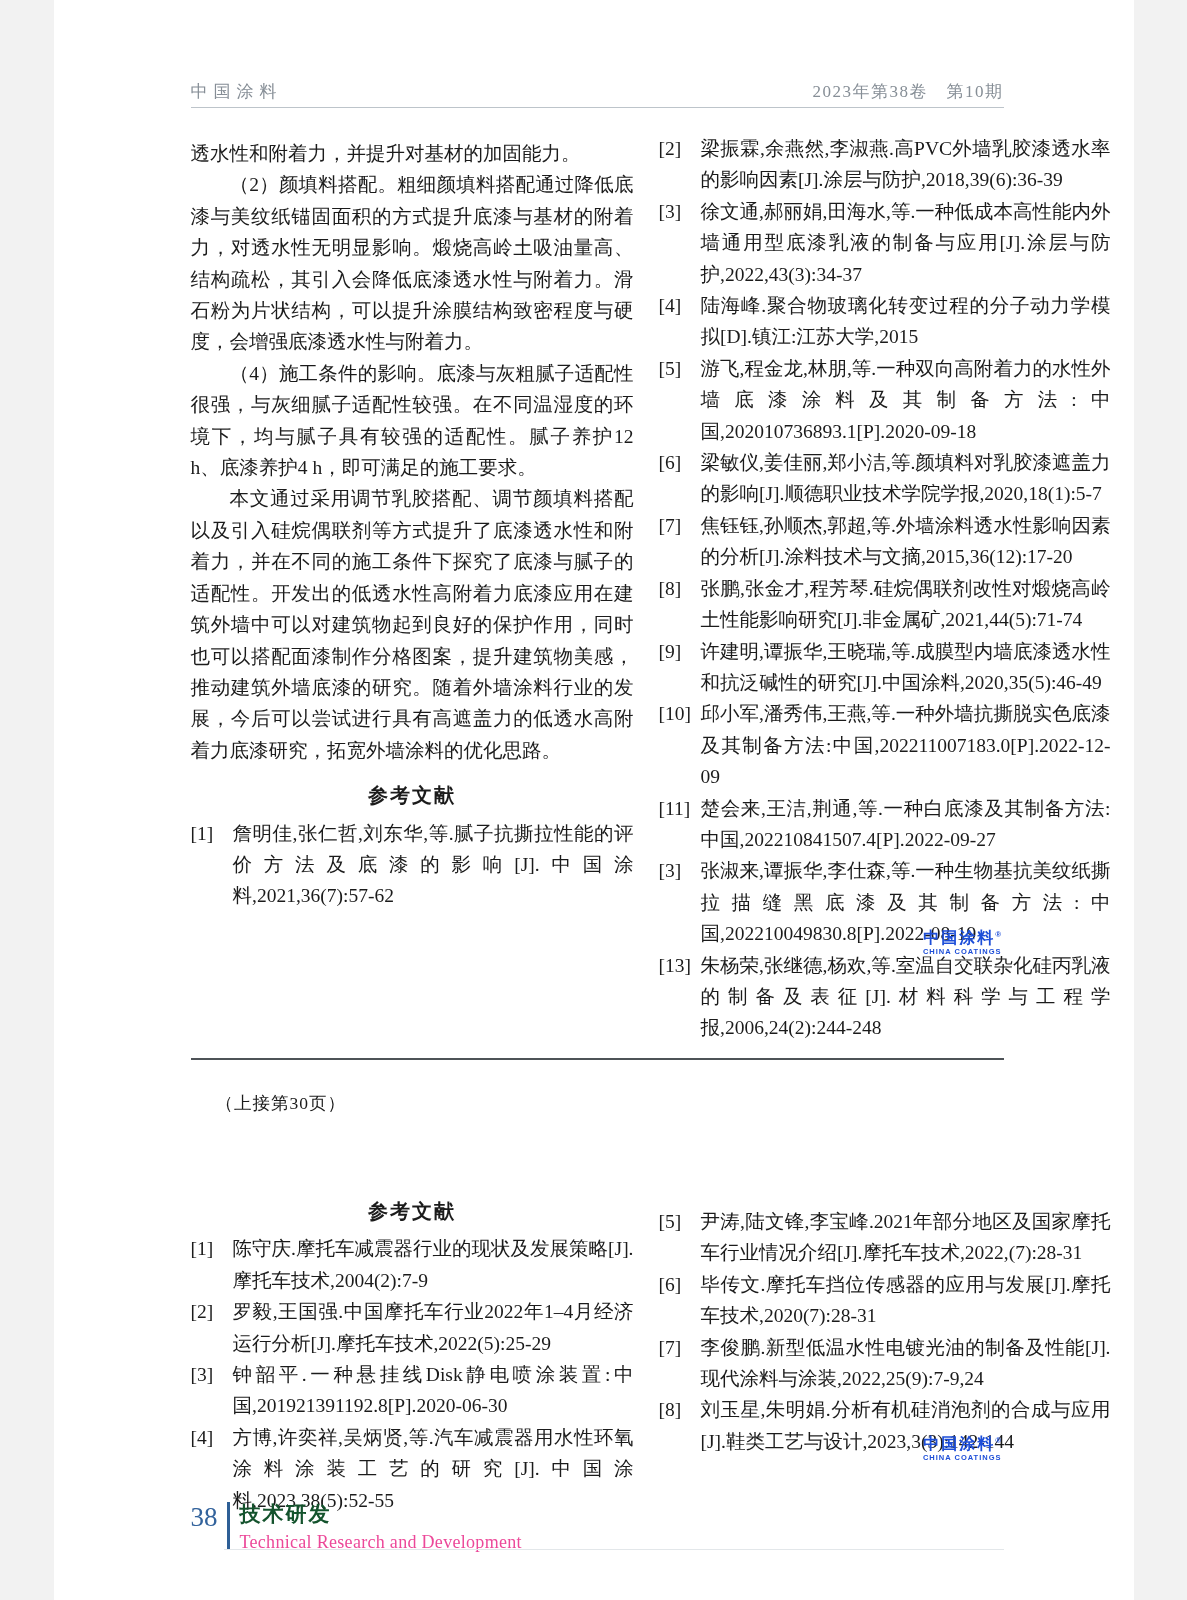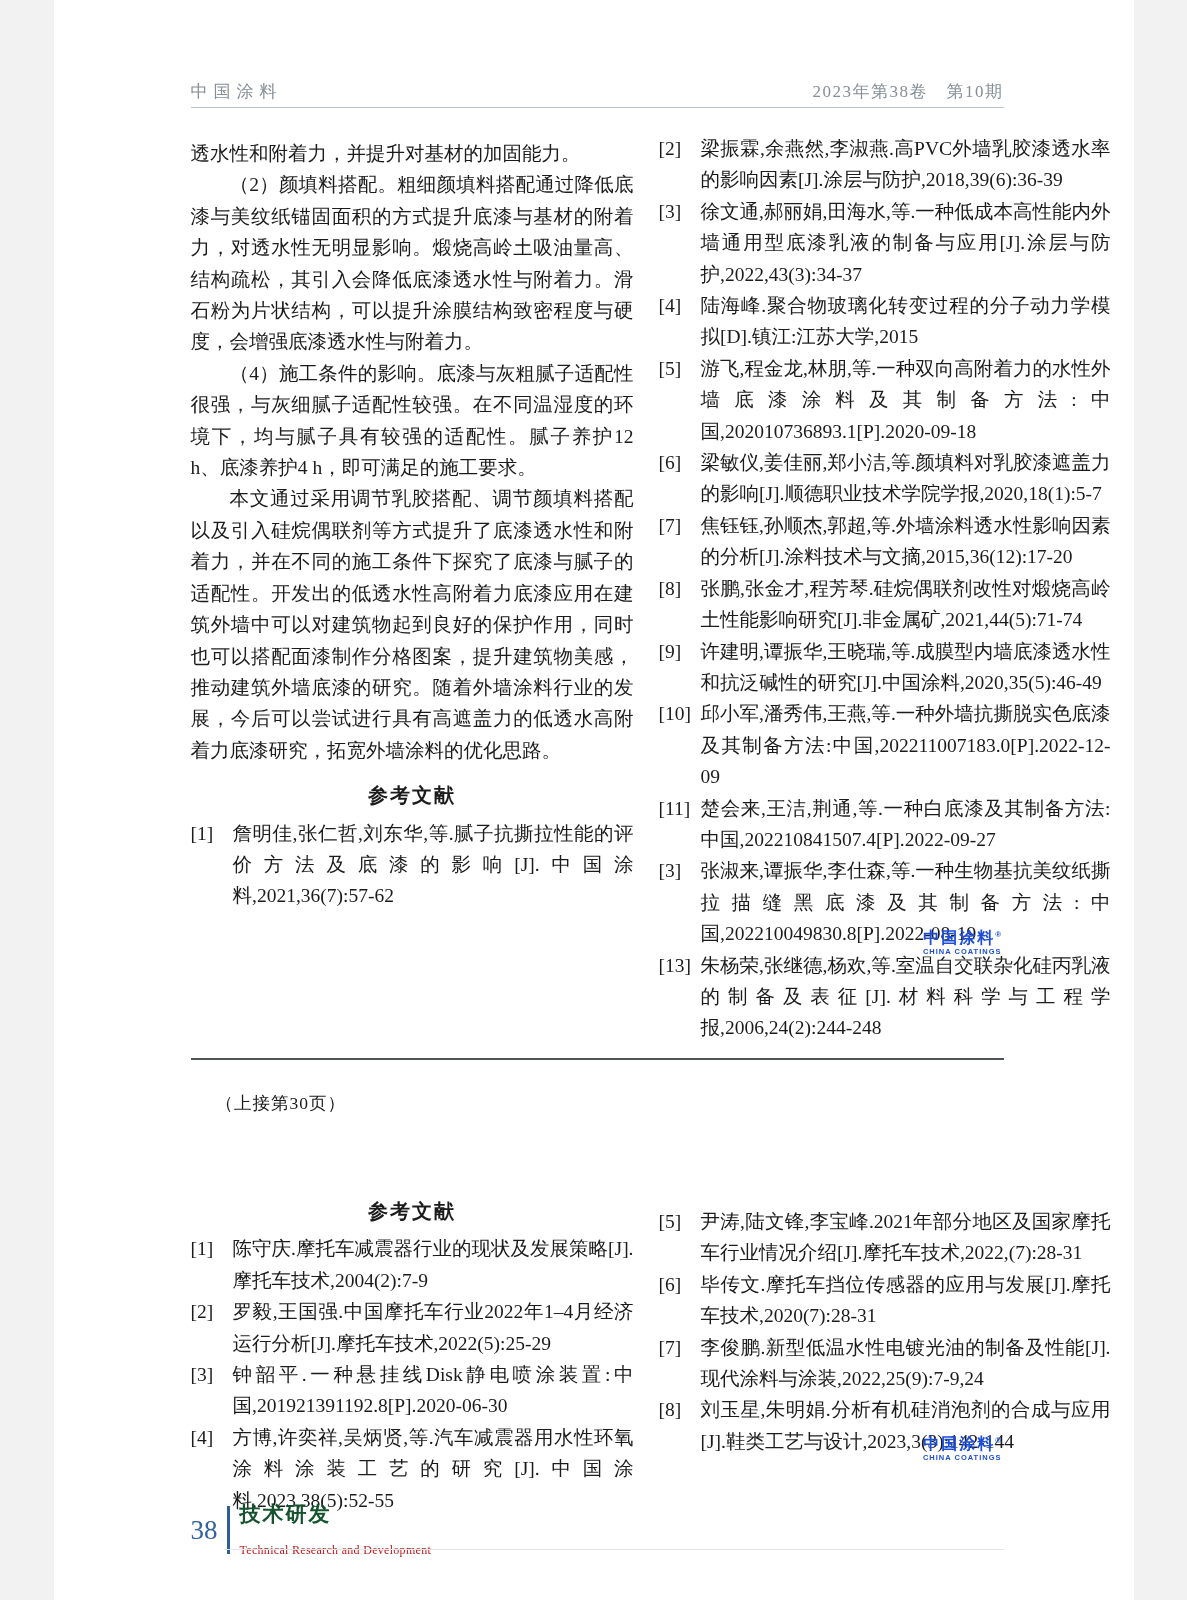--- a/index.html
+++ b/index.html
@@ -73,33 +73,33 @@
     height: 2px; background: #4e5357;
   }
   .continuation {
     position: absolute; left: 147px; top: 1076px;
     font-size: 17.5px; letter-spacing: 1px; margin: 15px;
   }
 
   
   .page-footer {
     position: absolute; left: 137px; top: 1502px;
-    display: flex; align-items: center;
+    display: flex; align-items: flex-start;
   }
   .page-num {
     font-size: 27px; color: #33639c; margin-right: 9px;
     font-family: "Liberation Serif", serif;
   }
   .footer-bar { width: 3px; height: 48px; background: #2e5f96; margin-right: 10px; }
   .sec-cn {
     font-family: "Liberation Sans", sans-serif;
     font-size: 21px; font-weight: bold; color: #14532d;
     letter-spacing: 2px; line-height: 24px;
   }
-  .sec-en { font-size: 12px; color: #b91c1c; margin-top: 17px; letter-spacing: 0.3px; }
+  .sec-en { font-size: 18px; color: #ec4899; margin-top: 6px; letter-spacing: 0.3px; }
   .footer-underline {
     position: absolute; left: 170px; right: 130px; top: 1549px;
     height: 1px; background: #e3e7ea;
   }
 </style>
 </head>
 <body>
 
 <div class="page">
 

